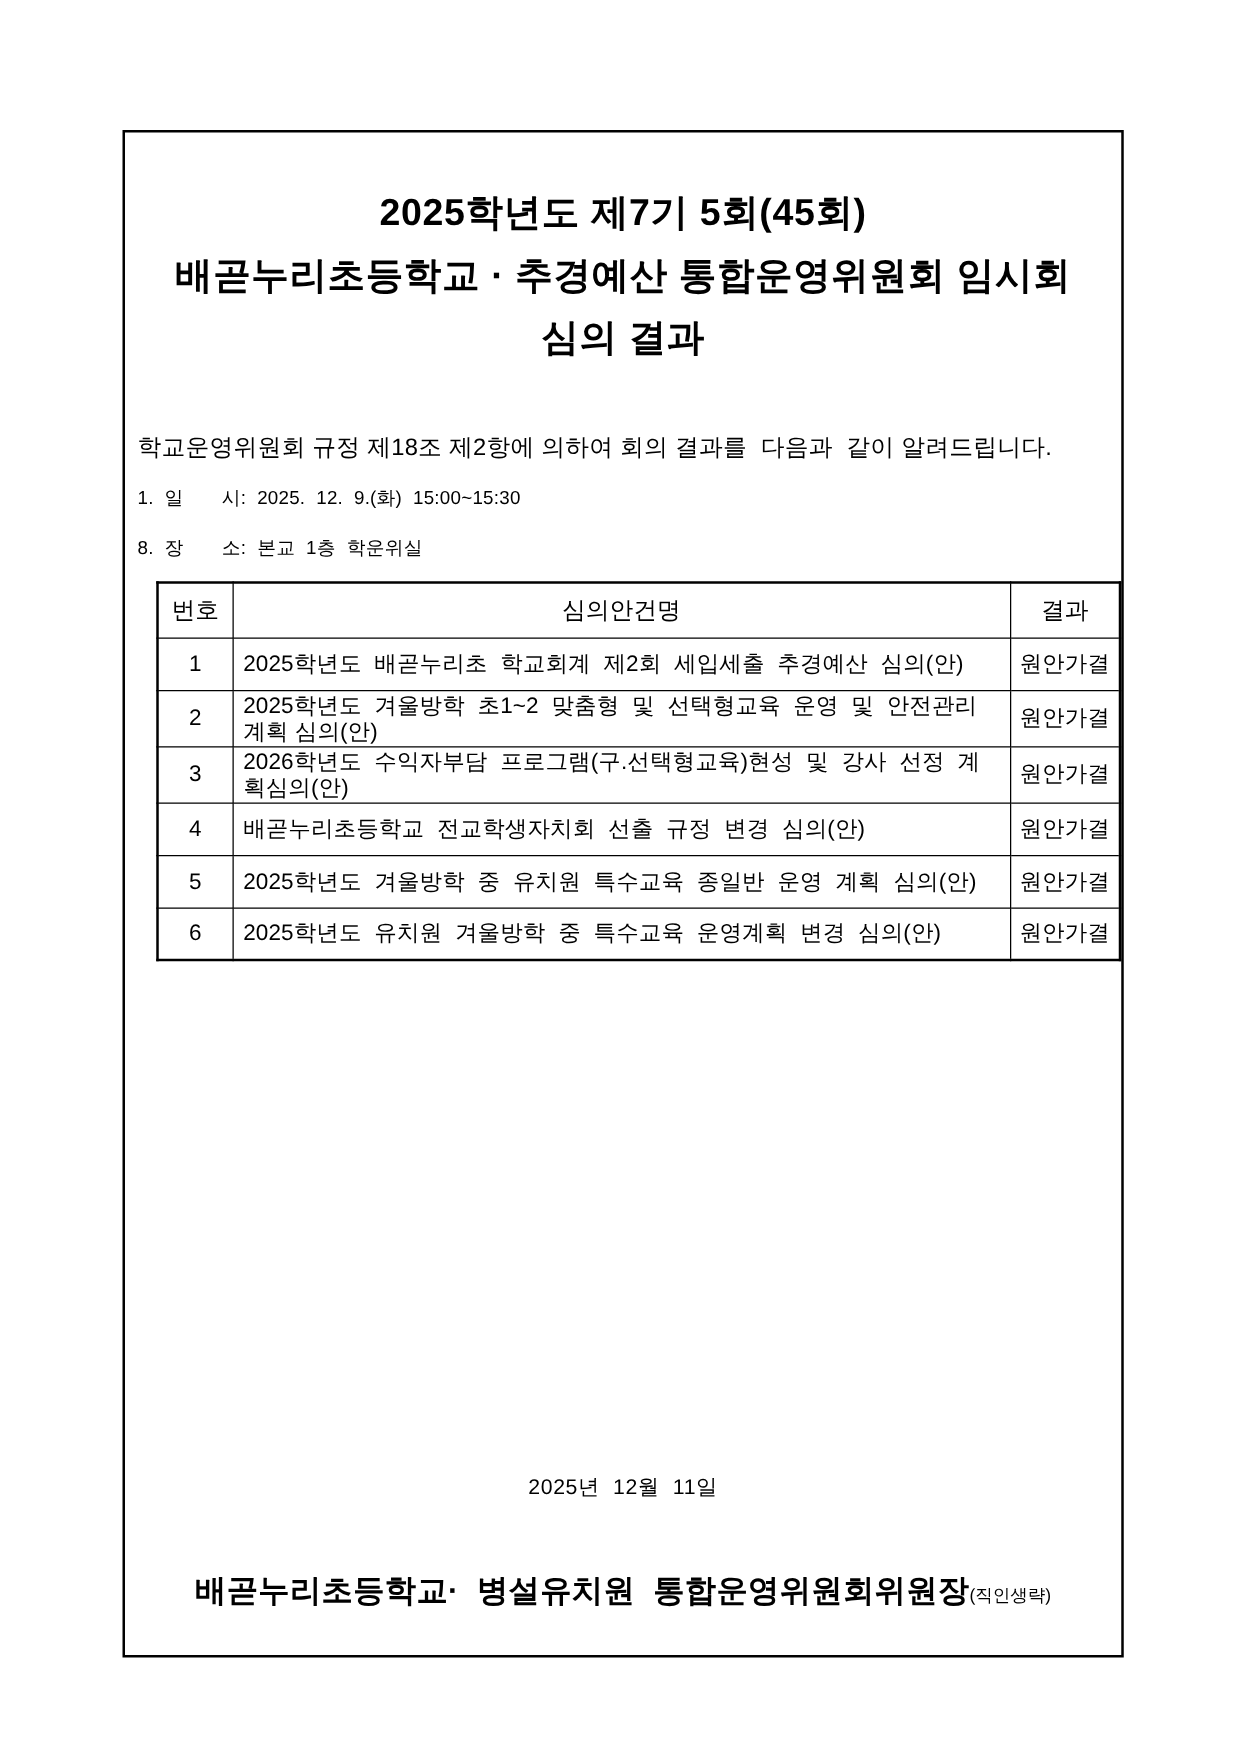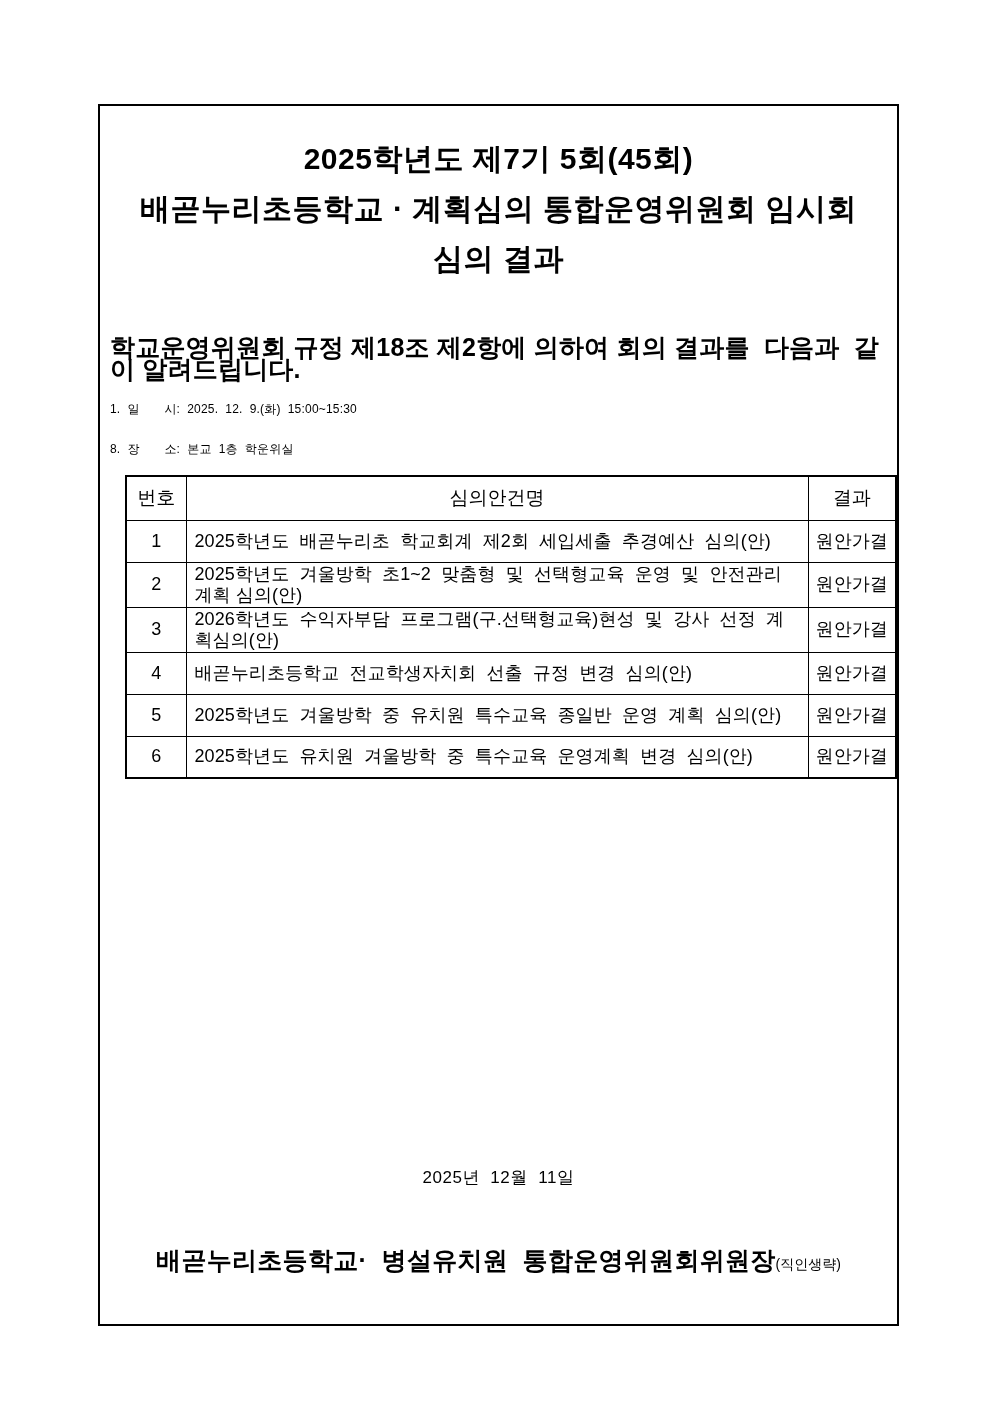--- a/index.html
+++ b/index.html
@@ -19,39 +19,38 @@
     border: 2px solid #000000;
     background: #ffffff;
   }
   .content {
     position: relative;
     width: 100%;
     height: 100%;
     padding: 0 10px;
   }
   .title-block {
-    margin-top: 28px;
+    margin-top: 40px;
     text-align: center;
     font-size: 30px;
     font-weight: bold;
     line-height: 50px;
     letter-spacing: 0.5px;
   }
   .title-block div { white-space: nowrap; }
   .pre { white-space: pre-wrap; }
   .intro {
     margin-top: 52px;
-    font-size: 25px;
+    font-size: 19px;
     line-height: 22px;
     letter-spacing: 0.2px;
-    font-weight: bold;
   }
   .item {
     margin-top: 18px;
-    font-size: 12px;
+    font-size: 15px;
     line-height: 22px;
     letter-spacing: 0.2px;
   }
   table.results {
     margin-top: 15px;
     margin-left: 15px;
     width: 770px;
     border-collapse: collapse;
     border: 2px solid #000000;
     table-layout: fixed;
@@ -104,21 +103,21 @@
   }
 </style>
 </head>
 <body>
 
 <div class="sheet">
   <div class="content">
 
     <div class="title-block">
       <div>2025학년도  제7기  5회(45회)</div>
-      <div>배곧누리초등학교 · 계획심의  통합운영위원회  임시회</div>
+      <div>배곧누리초등학교 · 추경예산  통합운영위원회  임시회</div>
       <div>심의  결과</div>
     </div>
 
     <div class="intro pre">학교운영위원회 규정 제18조 제2항에 의하여 회의 결과를  다음과  같이 알려드립니다.</div>
 
     <div class="item pre">1.  일       시:  2025.  12.  9.(화)  15:00~15:30</div>
     <div class="item pre">8.  장       소:  본교  1층  학운위실</div>
 
     <table class="results">
       <colgroup>

